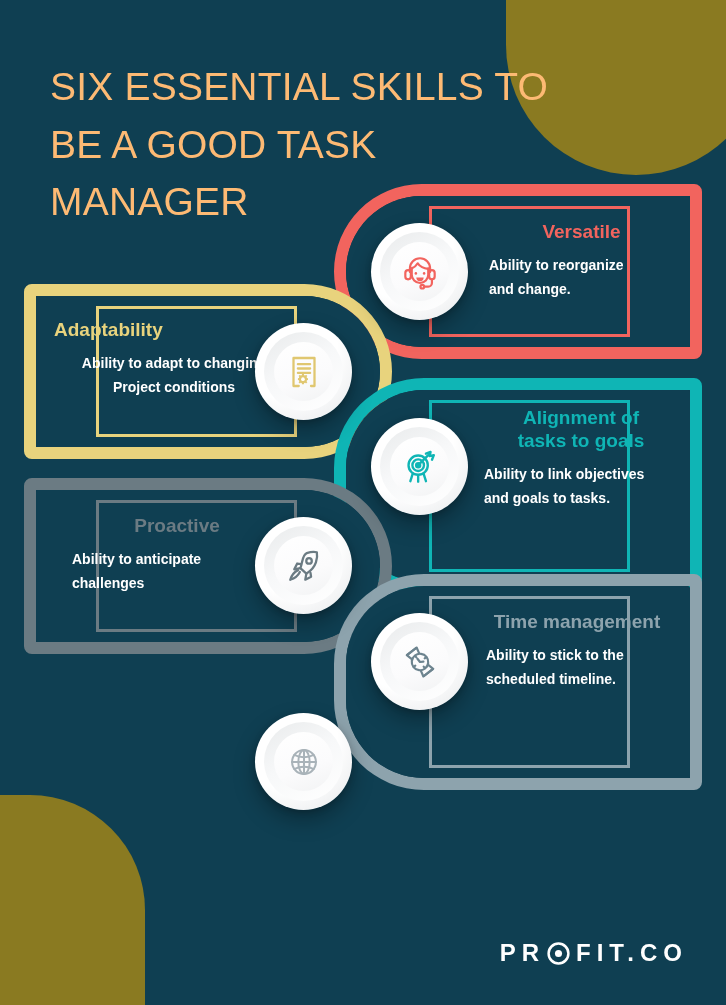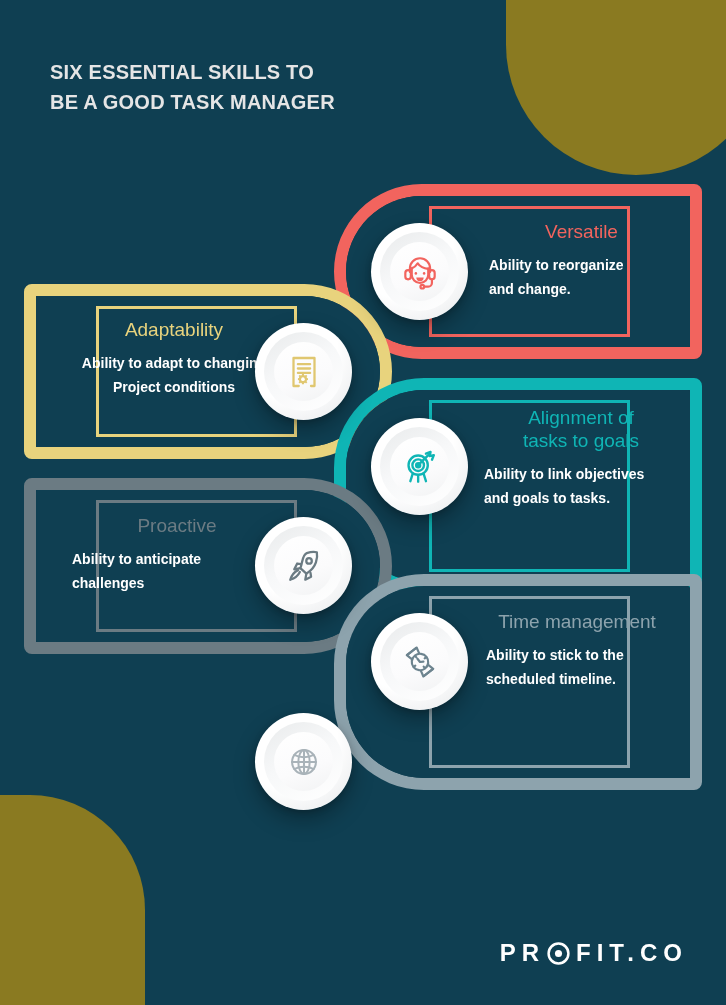--- a/index.html
+++ b/index.html
@@ -23,23 +23,23 @@
     position:absolute; left:-120px; bottom:-60px;
     width:265px; height:270px;
     background:#8a7a21;
     border-radius:115px 115px 0 0;
   }
 
   
   .heading{
     position:absolute; left:50px; top:58px;
     width:520px;
-    color:#e5e5e5;
-    font-size:20px;
-    font-weight:bold;
+    color:#fdba74;
+    font-size:39px;
+    font-weight:normal;
     letter-spacing:0.2px;
     line-height:1.48;
     text-transform:uppercase;
   }
   .heading .l2{display:block;}
 
   
   .card{ position:absolute; }
 
   
@@ -81,21 +81,21 @@
   .panel{
     position:absolute; inset:12px;
     background:#0f3f52;
     border-radius:78px 2px 2px 78px;
   }
   .card.left .panel{ border-radius:2px 78px 78px 2px; }
 
   
   .ctext{ position:absolute; }
   .ctitle{
-    font-size:19px; font-weight:normal; line-height:1.22;
+    font-size:19px; font-weight:bold; line-height:1.22;
     margin:0 0 10px 0;
   }
   .cdesc{
     font-size:14px; font-weight:bold; color:#ffffff;
     line-height:1.72; margin:0;
   }
   .card.right .ctext{ text-align:left; }
   .card.left  .ctext{ text-align:left; }
 
   
@@ -180,21 +180,21 @@
     </svg>
   </div>
 
   <div class="card left" id="card-adaptability" style="left:24px; top:284px; width:368px; height:175px; color:#e8d37d;">
     <div class="frame">
       <div class="band"></div>
       <div class="panel"></div>
       <div class="inner"></div>
     </div>
     <div class="ctext" style="left:30px; top:34px; width:240px;">
-      <div class="ctitle" style="color:#e8d37d; text-align:center;">Adaptability</div>
+      <div class="ctitle" style="color:#e8d37d; text-align:left;">Adaptability</div>
       <div class="cdesc" style="text-align:center;">
         <span>Ability to adapt to changing</span><br>
         <span>Project conditions</span>
       </div>
     </div>
   </div>
   <div class="medallion" style="left:255px; top:323px;">
     <svg width="42" height="42" viewBox="0 0 48 48">
       <g fill="none" stroke="#e0c770" stroke-width="2.6" stroke-linecap="round" stroke-linejoin="round">
         <path d="M12 8h24v32h-4M12 8v32h6"></path>

